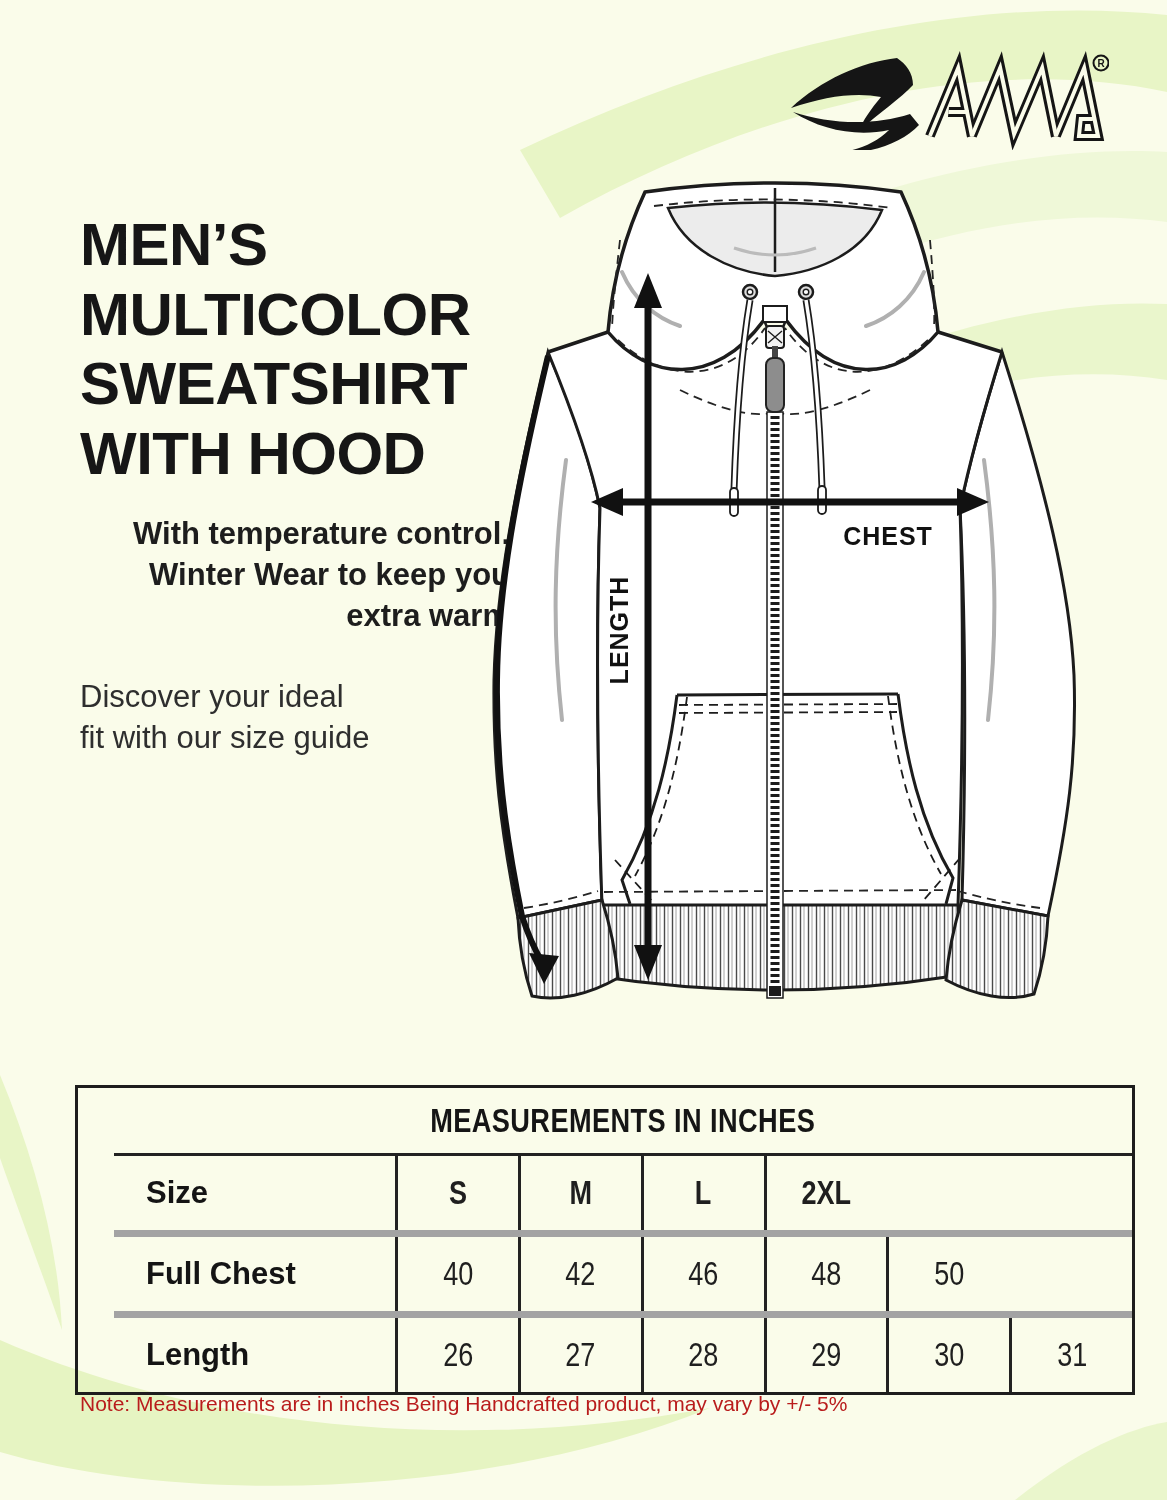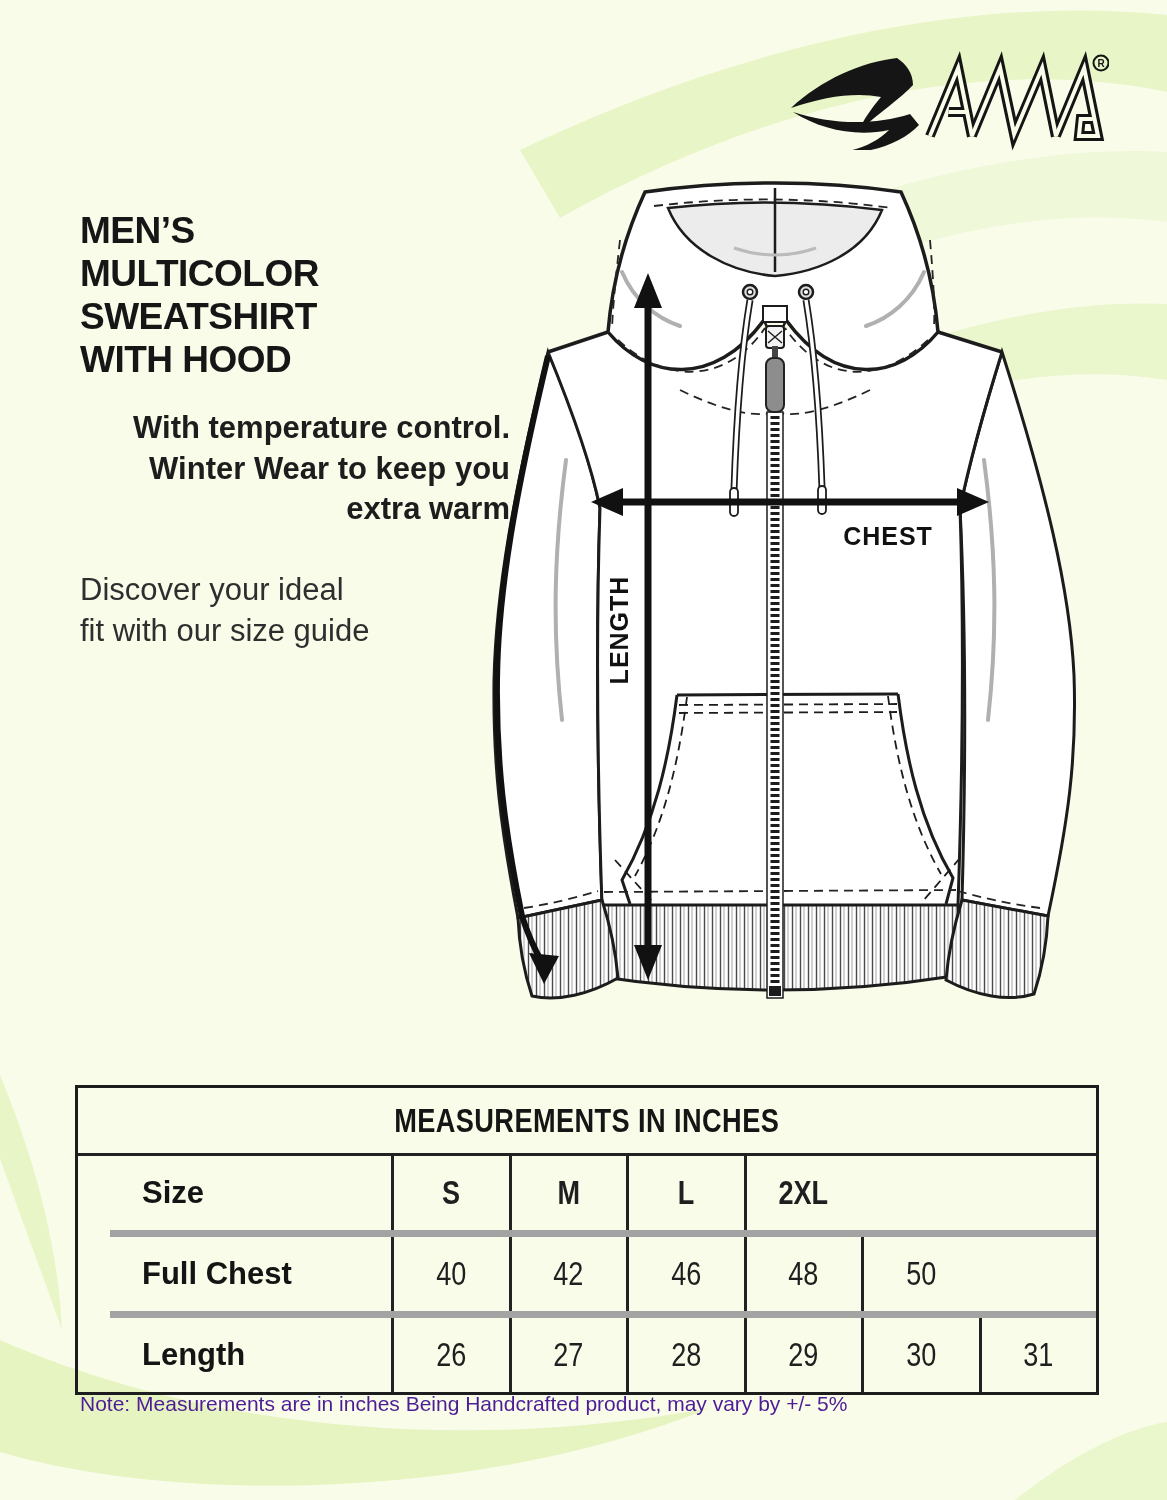--- a/index.html
+++ b/index.html
@@ -11,68 +11,68 @@
   }
   .bg{position:absolute;left:0;top:0;z-index:0;}
   .layer{position:absolute;z-index:1;}
 
   
   .logo{right:58px;top:50px;width:330px;height:100px;}
 
   
   .intro{left:80px;top:210px;width:430px;}
   .intro .title{
-    font-size:37px;font-weight:700;line-height:1.16;letter-spacing:-0.5px;
+    font-size:60px;font-weight:700;line-height:1.16;letter-spacing:-0.5px;
     color:#161616;white-space:pre-line;
   }
   .intro .sub-bold{
     margin-top:26px;font-size:31px;font-weight:700;line-height:1.32;
     color:#1d1d1d;white-space:pre-line;text-align:right;
   }
   .intro .sub-light{
     margin-top:40px;font-size:31px;font-weight:400;line-height:1.32;
     color:#2e2e2e;white-space:pre-line;
   }
 
   
   .hoodie{left:470px;top:160px;width:660px;height:850px;}
 
   
   .size-table{
     left:75px;top:1085px;width:1018px;
-    border:3px solid #1d1d1d;background:transparent;
+    border:3px solid #1d1d1d;background:transparent;padding-left:36px;
   }
   .tbl-title{
     height:65px;display:flex;align-items:center;justify-content:center;
     border-bottom:3px solid #222;
   }
   .tbl-title span{
     display:inline-block;transform:scaleX(.8);
     font-size:34px;font-weight:700;letter-spacing:.5px;color:#151515;
   }
   .tbl-row{
-    display:grid;grid-template-columns:281px repeat(6,1fr);margin-left:32px;
+    display:grid;grid-template-columns:281px repeat(6,1fr);
   }
   .tbl-row + .tbl-row{border-top:7px solid #a3a3a3;}
   .tbl-row .cell{
     height:74px;display:flex;align-items:center;justify-content:center;
     font-size:33px;color:#1f1f1f;
   }
   .tbl-row .cell + .cell{border-left:3px solid #222;}
   .tbl-row .label{
     justify-content:flex-start;padding-left:32px;
     font-size:31px;font-weight:700;color:#141414;
   }
   .cond{display:inline-block;transform:scaleX(.82);}
   .bold{font-weight:700;}
 
   
   .note{
     left:80px;top:1392px;width:1000px;
-    font-size:21px;color:#4c1d95;
+    font-size:21px;color:#b91c1c;
   }
   .sr{position:absolute;width:1px;height:1px;overflow:hidden;clip:rect(0 0 0 0);}
 </style>
 </head>
 <body>
 
 <svg class="bg" width="1167" height="1500" viewBox="0 0 1167 1500" aria-hidden="true">
   <path d="M520,150 C750,40 980,-5 1167,15 L1167,92 C990,55 770,100 560,218 Z" fill="#e8f5c6"></path>
   <path d="M660,280 C870,175 1045,145 1167,152 L1167,222 C1040,205 885,235 718,330 Z" fill="#eff8d8"></path>
   <path d="M700,440 C880,338 1042,298 1167,304 L1167,380 C1042,360 900,392 760,478 Z" fill="#eaf6cc"></path>

